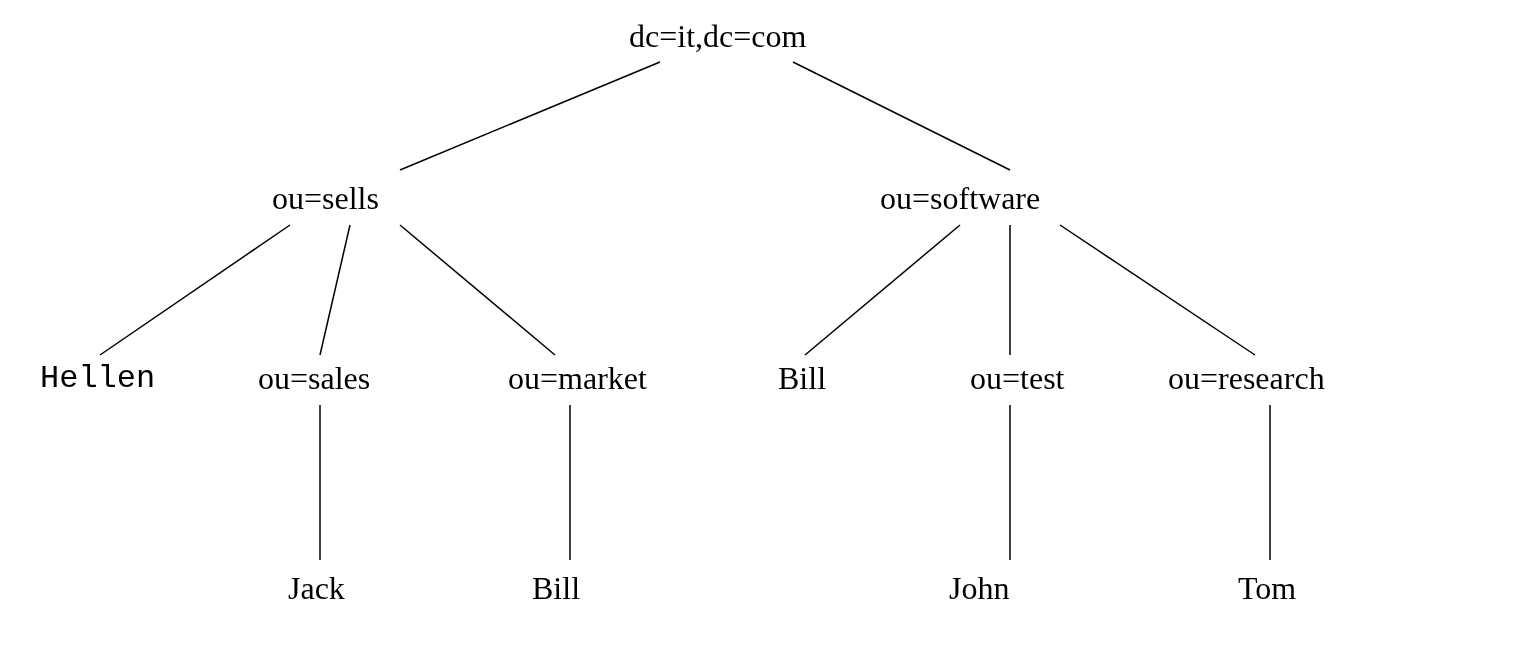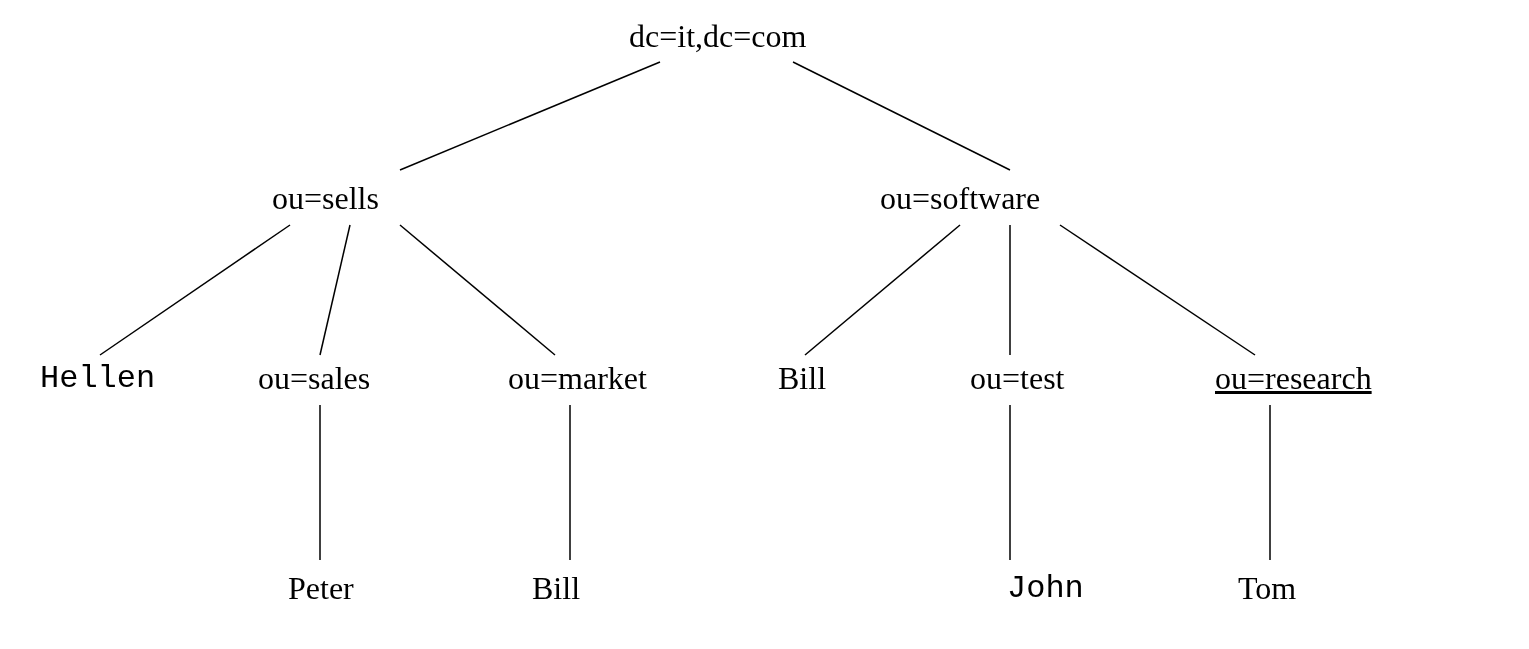--- a/index.html
+++ b/index.html
@@ -67,18 +67,18 @@
 
 <div class="node" style="left:272px; top:180px;">ou=sells</div>
 <div class="node" style="left:880px; top:180px;font-family:Liberation Serif, serif;">ou=software</div>
 
 <div class="node" style="left:40px; top:360px;font-family:Liberation Mono, monospace;">Hellen</div>
 <div class="node" style="left:258px; top:360px;">ou=sales</div>
 <div class="node" style="left:508px; top:360px;">ou=market</div>
 
 <div class="node" style="left:778px; top:360px;">Bill</div>
 <div class="node" style="left:958px; top:360px;margin-left:12px;">ou=test</div>
-<div class="node" style="left:1215px; top:360px;text-decoration:underline;">ou=research</div>
+<div class="node" style="left:1168px; top:360px;">ou=research</div>
 
-<div class="node" style="left:288px; top:570px;">Peter</div>
+<div class="node" style="left:288px; top:570px;">Jack</div>
 <div class="node" style="left:532px; top:570px;">Bill</div>
-<div class="node" style="left:1007px; top:570px;font-family:Liberation Mono, monospace;">John</div>
+<div class="node" style="left:949px; top:570px;">John</div>
 <div class="node" style="left:1238px; top:570px;">Tom</div>
 
 </body></html>

